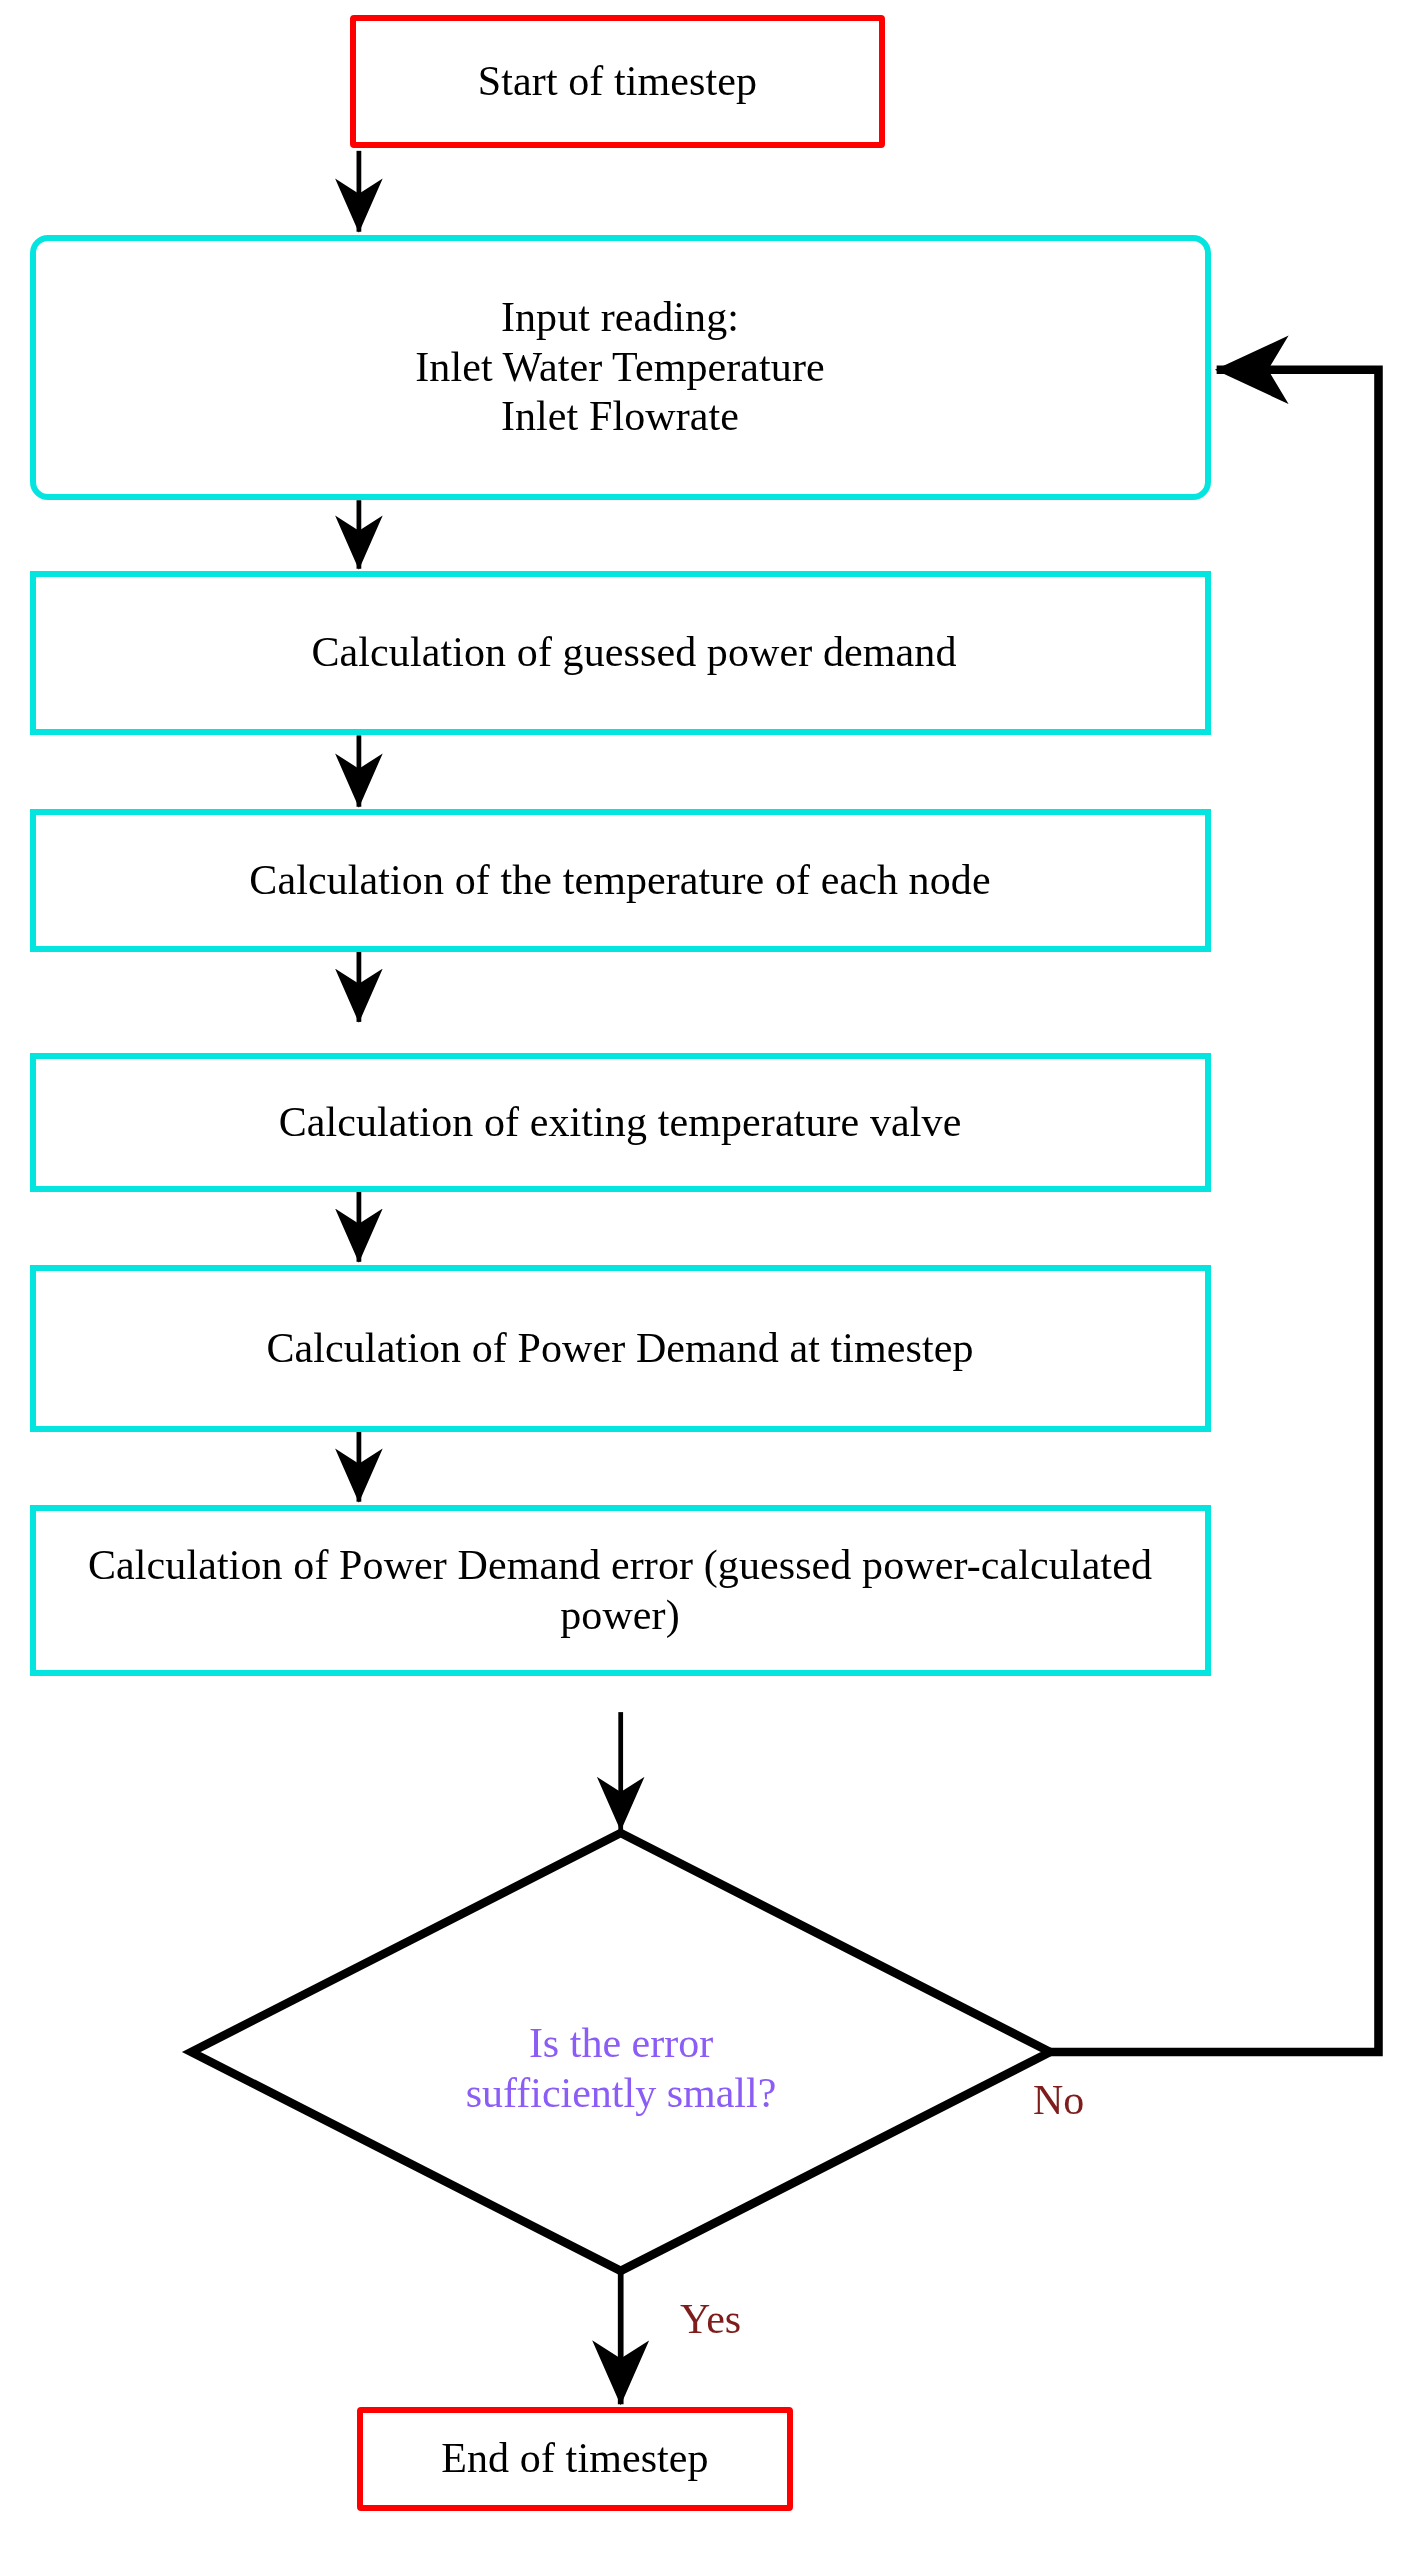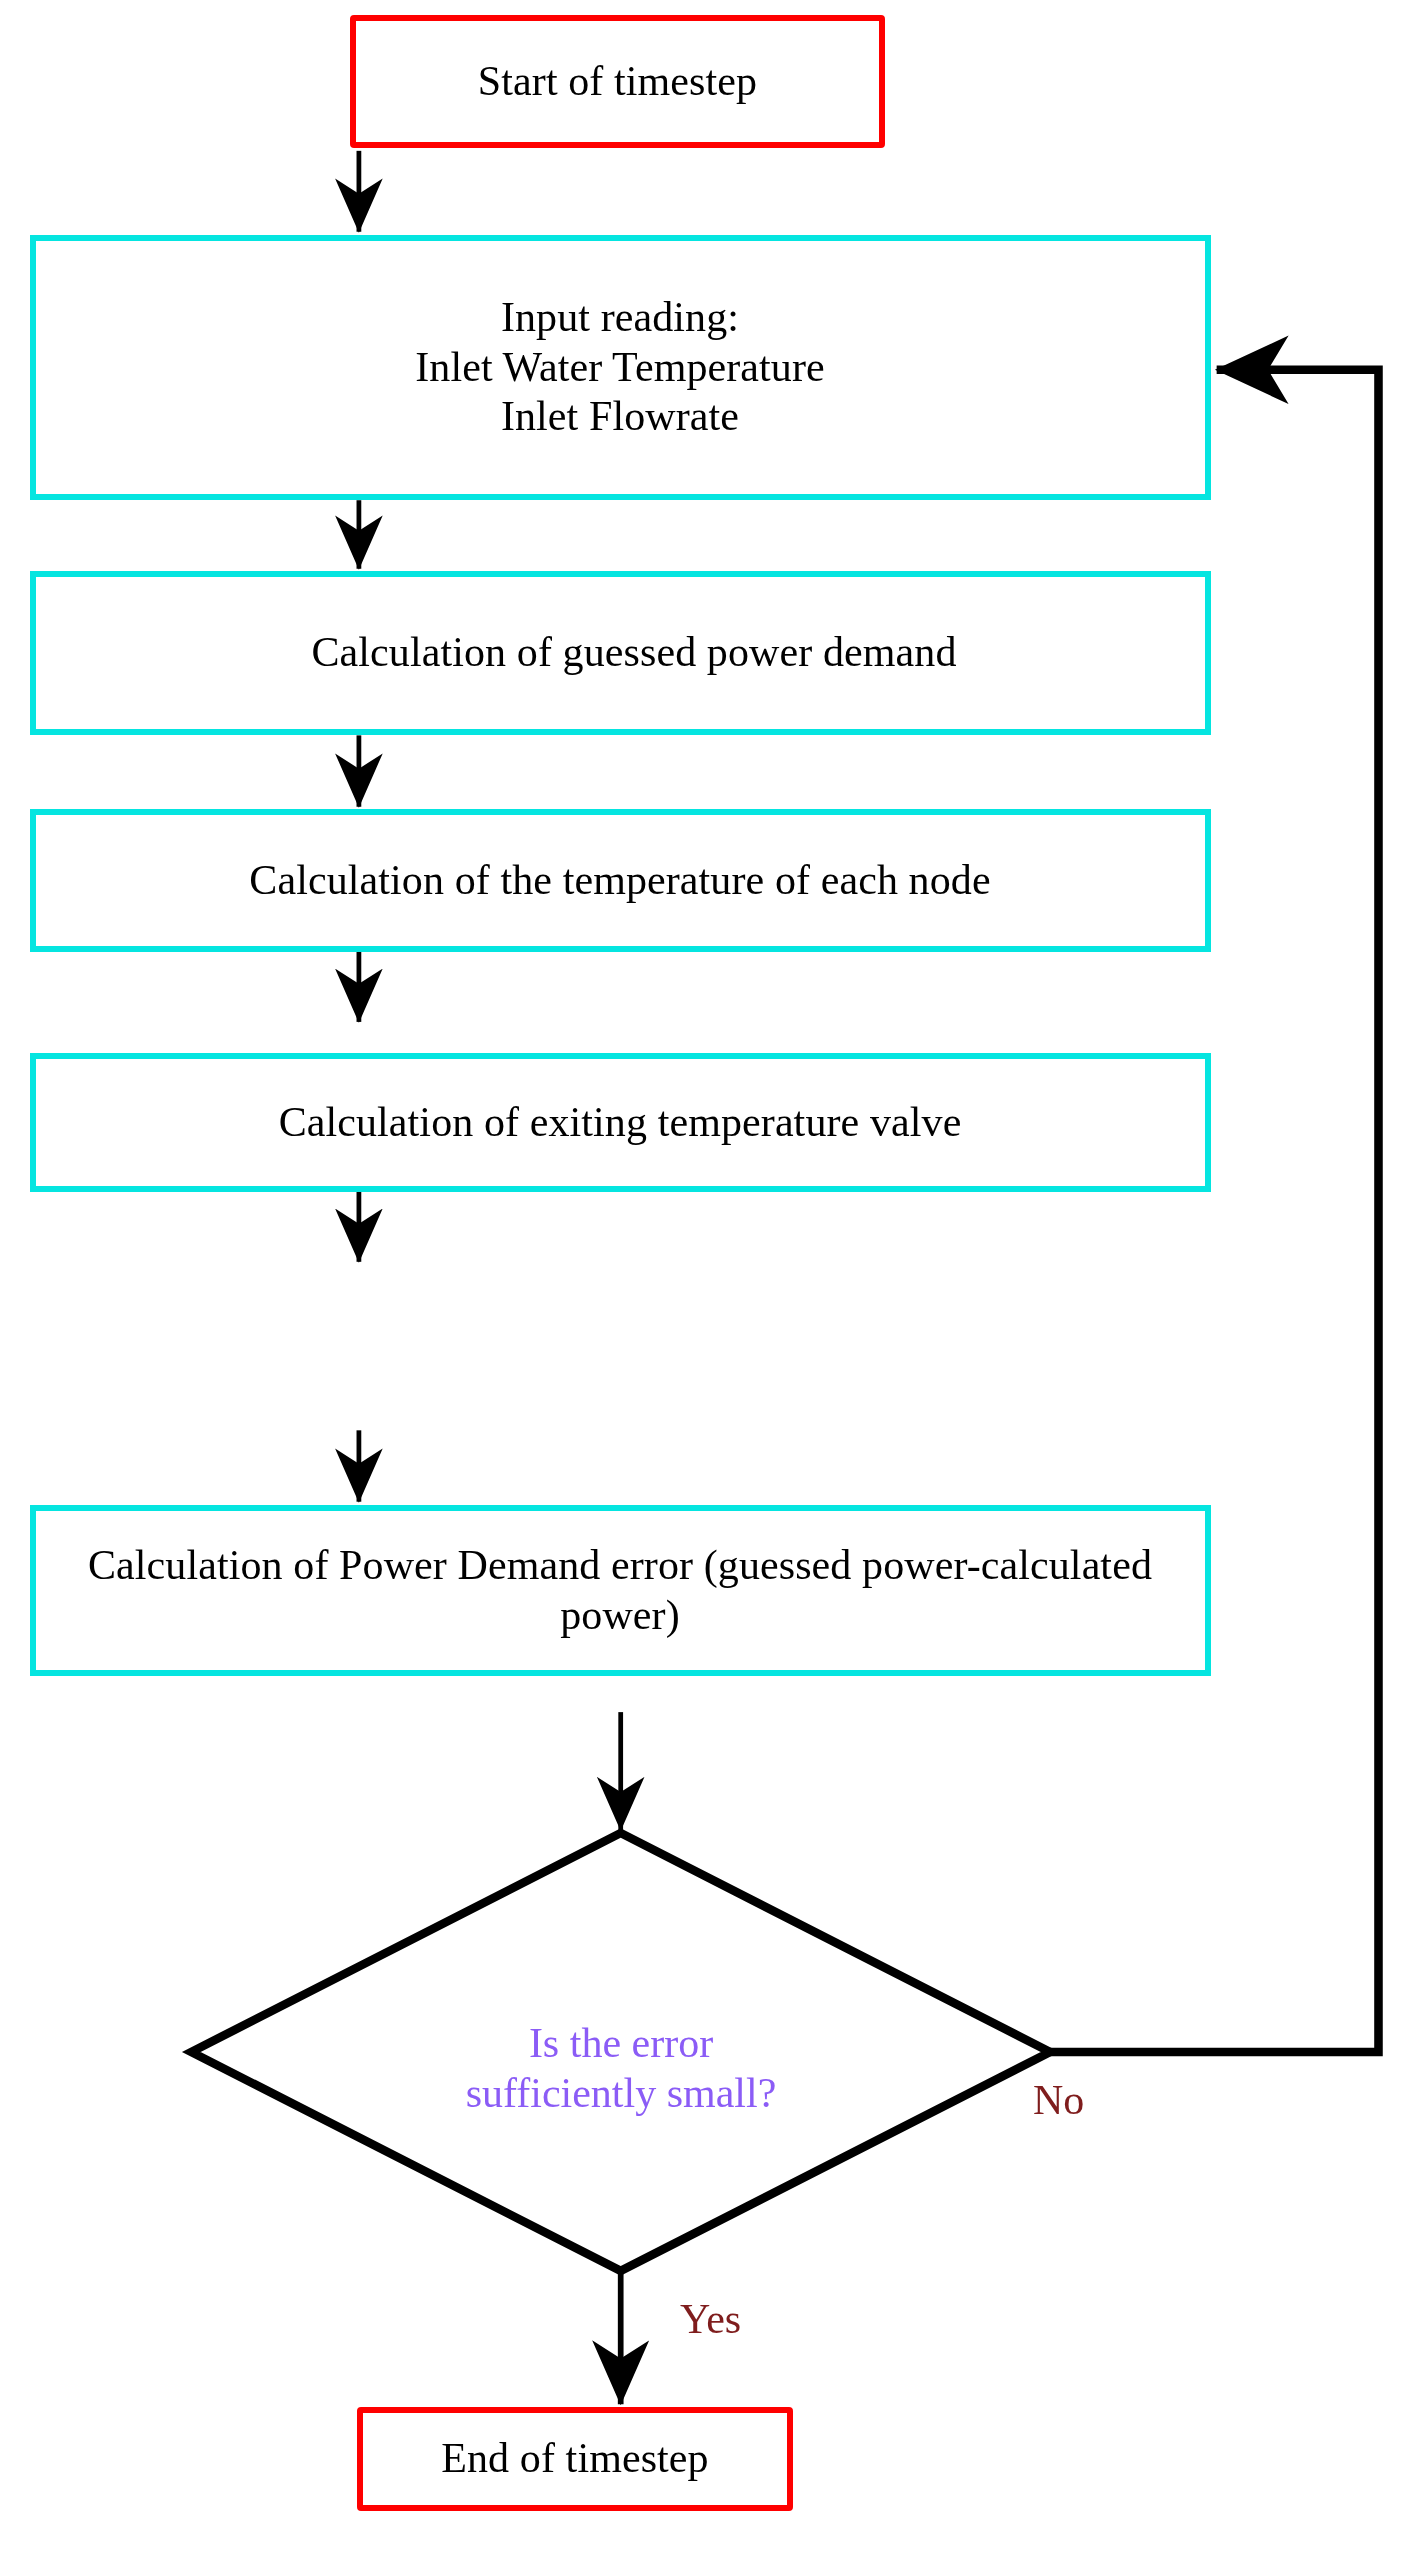--- a/index.html
+++ b/index.html
@@ -103,38 +103,41 @@
 
     <path d="M1103,2155 L1448,2155 L1448,388 L1278,388" fill="none" stroke="#000000" stroke-width="9" marker-end="url(#arfat)"></path>
 
     <line x1="652" y1="2388" x2="652" y2="2525" stroke="#000000" stroke-width="6" marker-end="url(#ar)"></line>
   </svg>
 
   <div class="node terminal" style="left:350px; top:15.2px; width:535px; height:133px;">
     <span class="txt">Start of timestep</span>
   </div>
 
-  <div class="node process" style="left:29.5px; top:235px; width:1181px; height:265px;">
+  <div class="node process" style="left:29.5px; top:235px; width:1181px; height:265px;border-radius:18px;">
     <span class="txt">Input reading:
 Inlet Water Temperature
 Inlet Flowrate</span>
   </div>
 
   <div class="node process" style="left:29.5px; top:571px; width:1181px; height:164px;padding-left:28px;">
     <span class="txt">Calculation of guessed power demand</span>
   </div>
 
   <div class="node process" style="left:29.5px; top:809px; width:1181px; height:143px;">
     <span class="txt">Calculation of the temperature of each node</span>
   </div>
 
   <div class="node process" style="left:29.5px; top:1053px; width:1181px; height:139px;">
     <span class="txt">Calculation of exiting temperature valve</span>
   </div>
 
+  <div class="node process" style="left:29.5px; top:1265px; width:1181px; height:167px;">
+    <span class="txt">Calculation of Power Demand at timestep</span>
+  </div>
 
   <div class="node process" style="left:29.5px; top:1505px; width:1181px; height:171px;">
     <span class="txt">Calculation of Power Demand error (guessed power-calculated power)</span>
   </div>
 
   <div class="diamond-label" style="left:383px; top:1969px; width:476px;">
     <span>Is the error
 sufficiently small?</span>
   </div>
 

